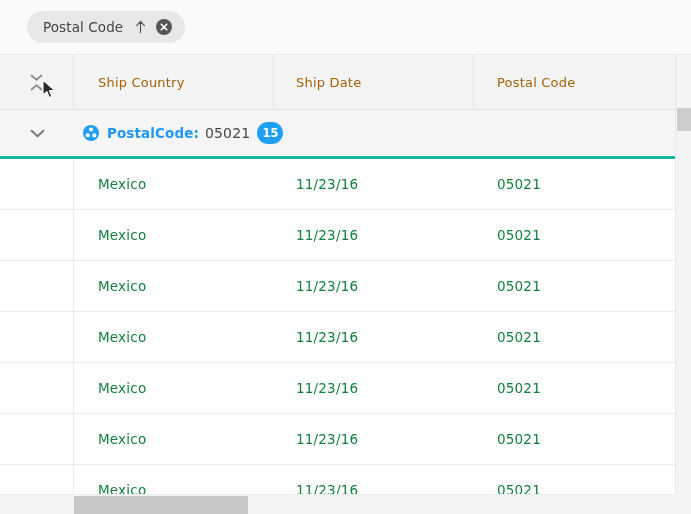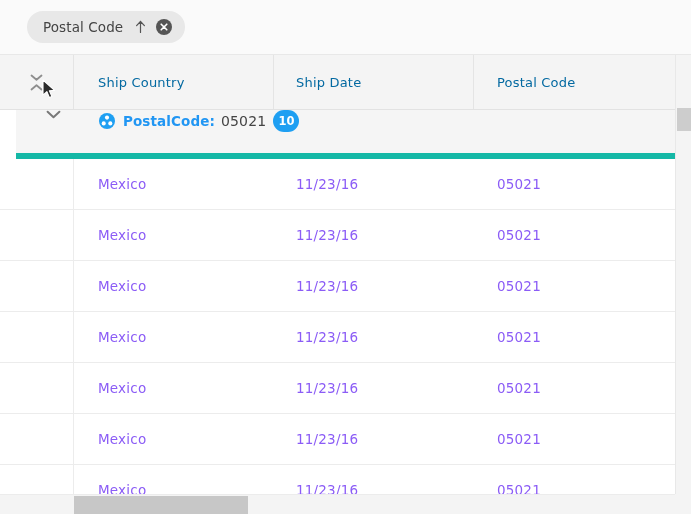--- a/index.html
+++ b/index.html
@@ -85,21 +85,21 @@
     box-sizing: border-box;
     display: flex;
     align-items: stretch;
   }
   .hcell {
     box-sizing: border-box;
     display: flex;
     align-items: center;
     border-right: 1px solid #e4e4e4;
     font-size: 13px;
-    color: #0369a1;
+    color: #a16207;
     letter-spacing: .2px;
   }
   .hcell.indent {
     width: 74px;
     flex: 0 0 74px;
     justify-content: center;
     position: relative;
   }
   .hcell.c1 { width: 200px; flex: 0 0 200px; padding-left: 24px; }
   .hcell.c2 { width: 200px; flex: 0 0 200px; padding-left: 22px; }
@@ -126,25 +126,24 @@
   }
 
   
   .grouprow {
     position: absolute;
     left: 0;
     top: 110px;
     width: 675px;
     height: 49px;
     background: #f5f5f5;
-    border-bottom: 6px solid #14b8a6;
-    box-sizing: border-box;
-    display: flex;
-    align-items: flex-start;
-    margin-left: 16px;
+    border-bottom: 3px solid #14b8a6;
+    box-sizing: border-box;
+    display: flex;
+    align-items: center;
   }
   .group-toggle {
     width: 74px;
     flex: 0 0 74px;
     display: flex;
     align-items: center;
     justify-content: center;
     cursor: pointer;
   }
   .group-content {
@@ -201,21 +200,21 @@
     height: 51px;
     display: flex;
     align-items: center;
     border-bottom: 1px solid #ececec;
     box-sizing: border-box;
     background: #ffffff;
   }
   .cell {
     box-sizing: border-box;
     font-size: 13.5px;
-    color: #8b5cf6;
+    color: #15803d;
     letter-spacing: .2px;
     display: flex;
     align-items: center;
     height: 100%;
   }
   .cell.indent {
     width: 74px;
     flex: 0 0 74px;
     border-right: 1px solid #ececec;
   }
@@ -330,21 +329,21 @@
       <span class="group-icon">
         <svg width="16" height="16" viewBox="0 0 16 16">
           <circle cx="8" cy="8" r="8" fill="#1e9ff2"></circle>
           <circle cx="8" cy="4.6" r="2.05" fill="#ffffff"></circle>
           <circle cx="4.7" cy="10.4" r="2.05" fill="#ffffff"></circle>
           <circle cx="11.3" cy="10.4" r="2.05" fill="#ffffff"></circle>
         </svg>
       </span>
       <span class="group-field">PostalCode:</span>
       <span class="group-value">05021</span>
-      <span class="group-count">10</span>
+      <span class="group-count">15</span>
     </div>
   </div>
 
   <div class="body">
     <div class="row">
       <div class="cell indent"></div>
       <div class="cell c1">Mexico</div>
       <div class="cell c2">11/23/16</div>
       <div class="cell c3">05021</div>
     </div>

